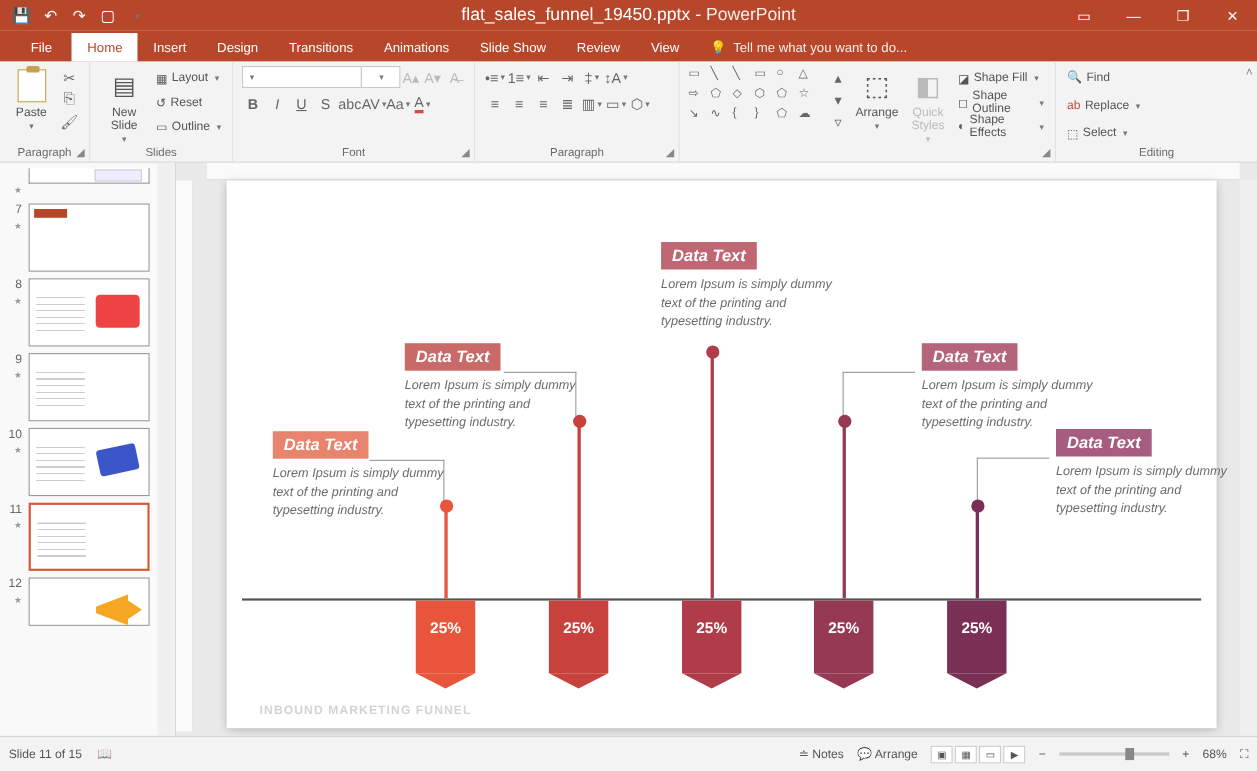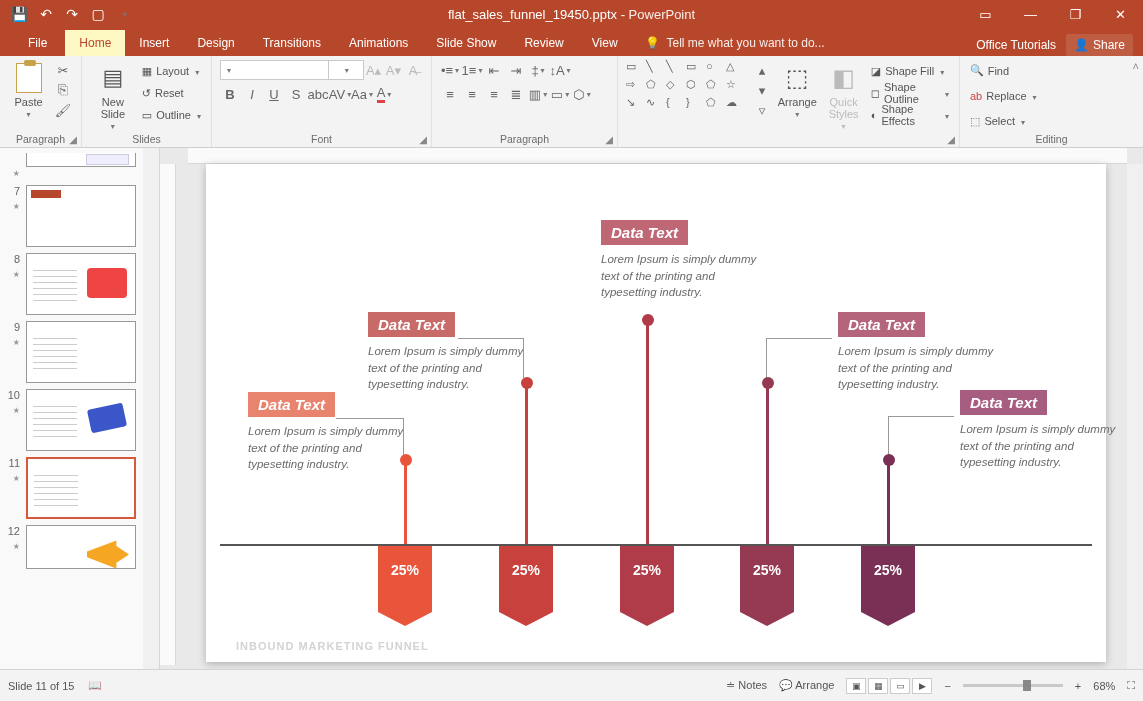--- a/index.html
+++ b/index.html
@@ -2,30 +2,30 @@
 <html><head>
 <meta charset="utf-8">
 <style>
 * { box-sizing: border-box; margin: 0; padding: 0; }
 body { font-family: "Segoe UI", Arial, sans-serif; font-size: 12px; background: #fff; width: 1143px; height: 701px; overflow: hidden; position: relative; }
 
 
 .titlebar { background: #b7472a; height: 28px; display: flex; align-items: center; color: #fff; position: relative; }
 .qat { display: flex; align-items: center; gap: 2px; padding-left: 8px; }
 .qat-btn { width: 24px; height: 24px; display: flex; align-items: center; justify-content: center; color: #fff; font-size: 14px; }
-.title-doc { position: absolute; left: 50%; transform: translateX(-50%); font-size: 13px; text-align: center; }
+.title-doc { position: absolute; left: 50%; transform: translateX(-50%); font-size: 16px; text-align: center; }
 .title-doc .app { opacity: .9; }
 .winbtns { margin-left: auto; display: flex; }
 .winbtn { width: 45px; height: 28px; display: flex; align-items: center; justify-content: center; font-size: 13px; }
 
 
 .ribbon-tabs { background: #b7472a; height: 28px; display: flex; align-items: flex-end; color: #fff; padding-left: 14px; gap: 0; position: relative; }
 .ribbon-tab { padding: 6px 14px; font-size: 12px; cursor: pointer; }
 .ribbon-tab.file { margin-right: 4px; }
-.ribbon-tab.active { background: #fef9c3; color: #b7472a; }
+.ribbon-tab.active { background: #ffffff; color: #b7472a; }
 .tellme { display: flex; align-items: center; gap: 6px; padding: 6px 14px; opacity: .9; font-size: 12px; }
 .share-area { margin-left: auto; display: flex; align-items: center; gap: 10px; padding-right: 10px; font-size: 12px; }
 .share-area .share { display: flex; align-items: center; gap: 4px; background: rgba(255,255,255,.12); padding: 4px 8px; border-radius: 2px; }
 
 
 .ribbon { background: #f3f3f3; height: 92px; border-bottom: 1px solid #d0d0d0; display: flex; position: relative; }
 .group { border-right: 1px solid #e1e1e1; padding: 4px 8px 2px 8px; display: flex; flex-direction: column; position: relative; }
 .group-label { position: absolute; bottom: 2px; left: 0; right: 0; text-align: center; color: #6b6b6b; font-size: 10.5px; }
 .group-launcher { position: absolute; bottom: 2px; right: 4px; color: #888; font-size: 10px; }
 .group-body { display: flex; gap: 4px; height: 72px; }
@@ -128,27 +128,20 @@
   <div class="ribbon-tab">Design</div>
   <div class="ribbon-tab">Transitions</div>
   <div class="ribbon-tab">Animations</div>
   <div class="ribbon-tab">Slide Show</div>
   <div class="ribbon-tab">Review</div>
   <div class="ribbon-tab">View</div>
   <div class="tellme">
       <span>💡</span>
       <span>Tell me what you want to do...</span>
     </div>
-  <div class="share-area">
-    <span>Office Tutorials</span>
-    <span class="share">
-        <span>👤</span>
-        <span>Share</span>
-      </span>
-  </div>
 </div>
 
 <div class="ribbon">
 
   <div class="group" style="width:82px">
     <div class="group-body">
       <div class="big-btn">
         <div class="ico">
             <div class="icon-paste"></div>
           </div>

